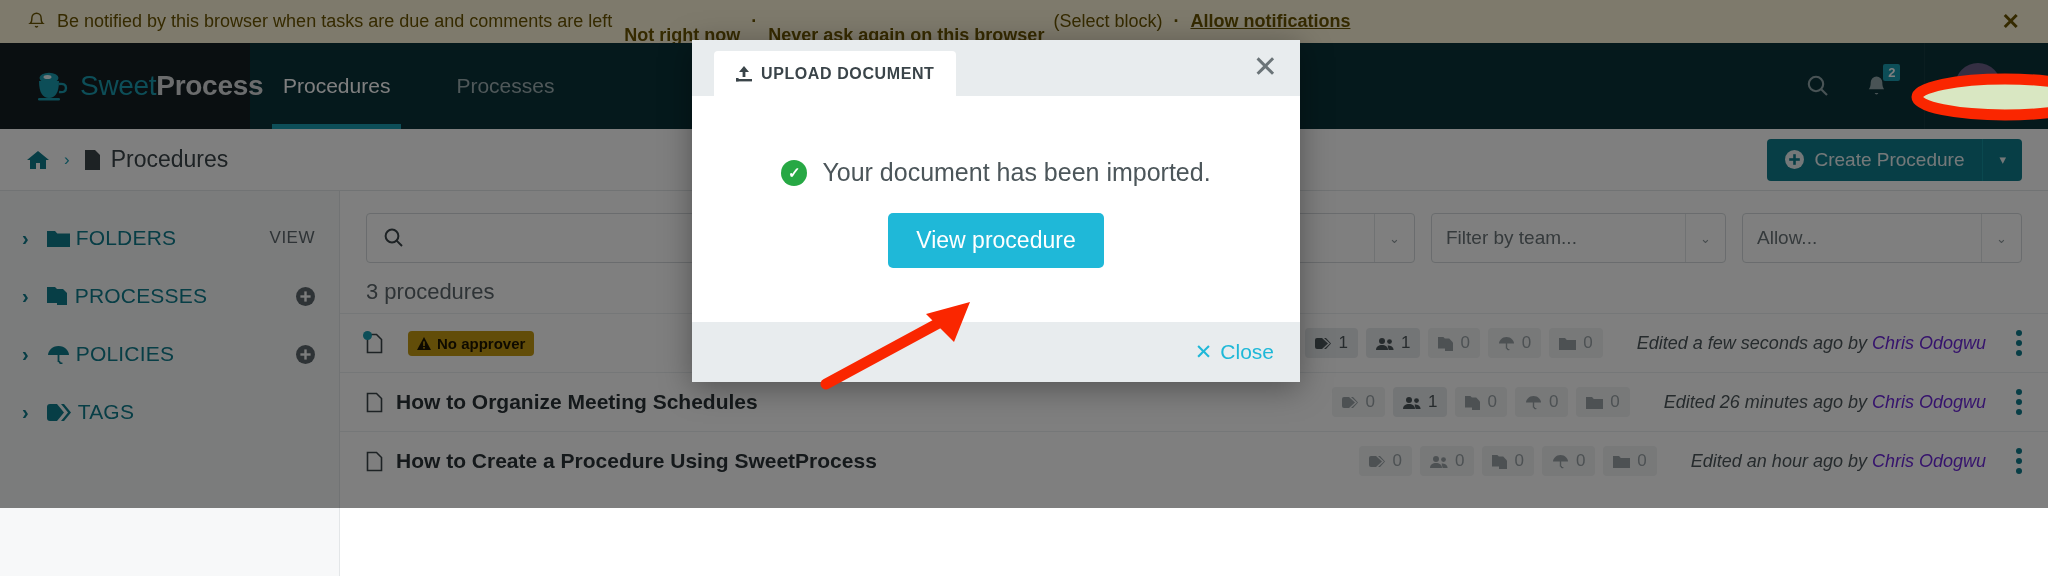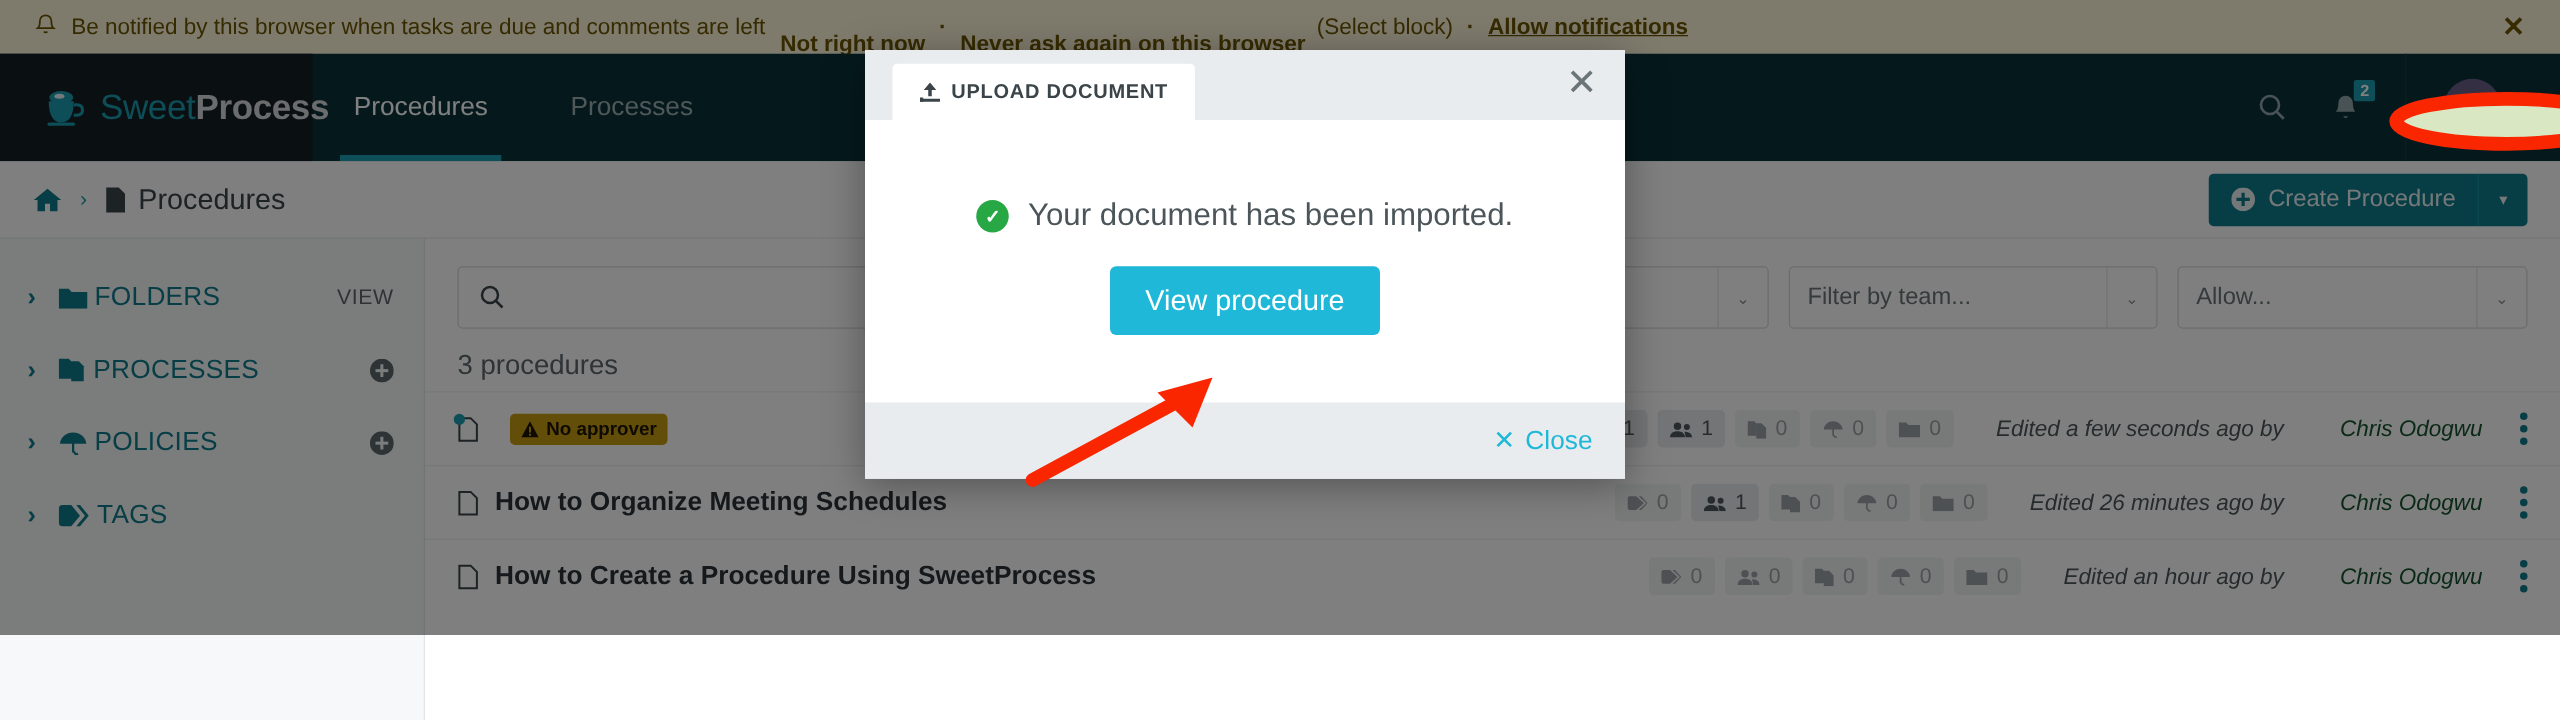--- a/index.html
+++ b/index.html
@@ -194,21 +194,21 @@
   .cnt {
     display: flex; align-items: center; gap: 7px;
     background: #f0f2f3; border-radius: 4px; padding: 5px 10px;
     color: #9aa3a7; font-size: 17px;
   }
   .cnt.on { color: #4c565a; background: #e7eaec; }
   .edited {
     margin-left: 34px; font-size: 18px; font-style: italic; color: #4c565a;
     white-space: nowrap;
   }
-  .edited a { color: #14532d; font-style: italic; text-decoration: none; margin-left: 40px; }
+  .edited a { color: #6d28d9; font-style: italic; text-decoration: none; }
   .kebab {
     margin-left: 30px; margin-right: 4px; display: flex; flex-direction: column;
     gap: 4px; cursor: pointer; flex: 0 0 auto;
   }
   .kebab i { width: 6px; height: 6px; border-radius: 50%; background: #0f7c8c; display: block; }
 
   
   .modal {
     position: absolute; z-index: 100;
     left: 692px; top: 40px; width: 608px;

